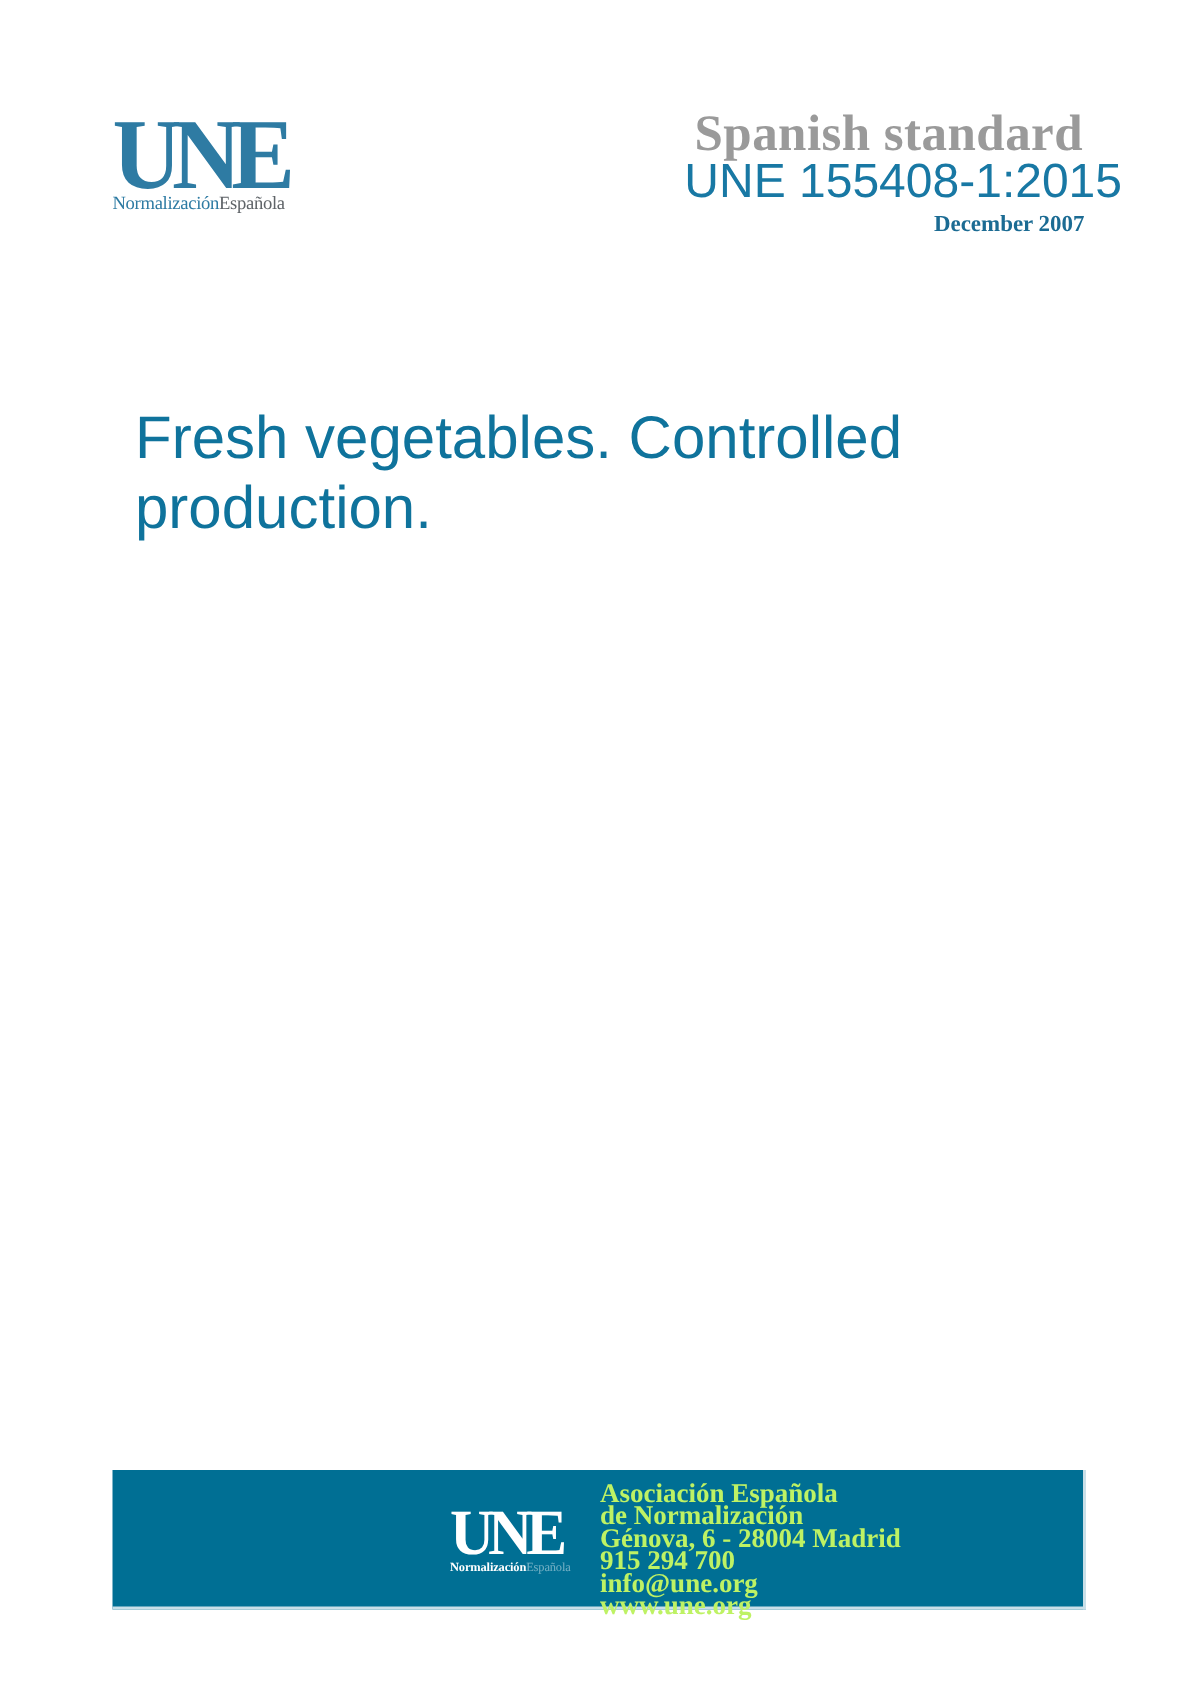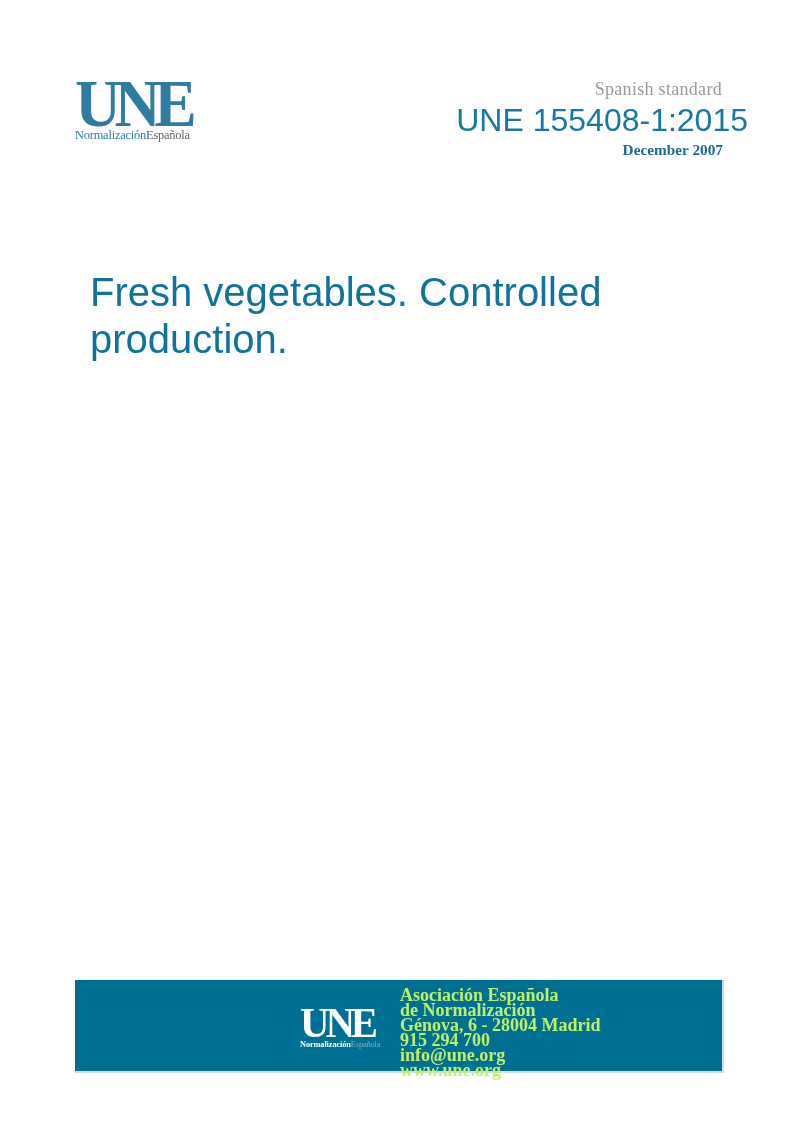--- a/index.html
+++ b/index.html
@@ -48,22 +48,22 @@
 
   
   .header-right {
     position:absolute;
     right:52px; top:76px;
     text-align:right;
     white-space:nowrap;
   }
   .standard-kind {
     font-family:"Liberation Serif", serif;
-    font-weight:normal;
-    font-size:18px;
+    font-weight:bold;
+    font-size:34px;
     line-height:27px;
     letter-spacing:0.3px;
     color:var(--kind-gray);
     padding-right:26px;
   }
   .standard-number {
     font-family:"Liberation Sans", sans-serif;
     font-weight:normal;
     font-size:32px;
     line-height:34px;

